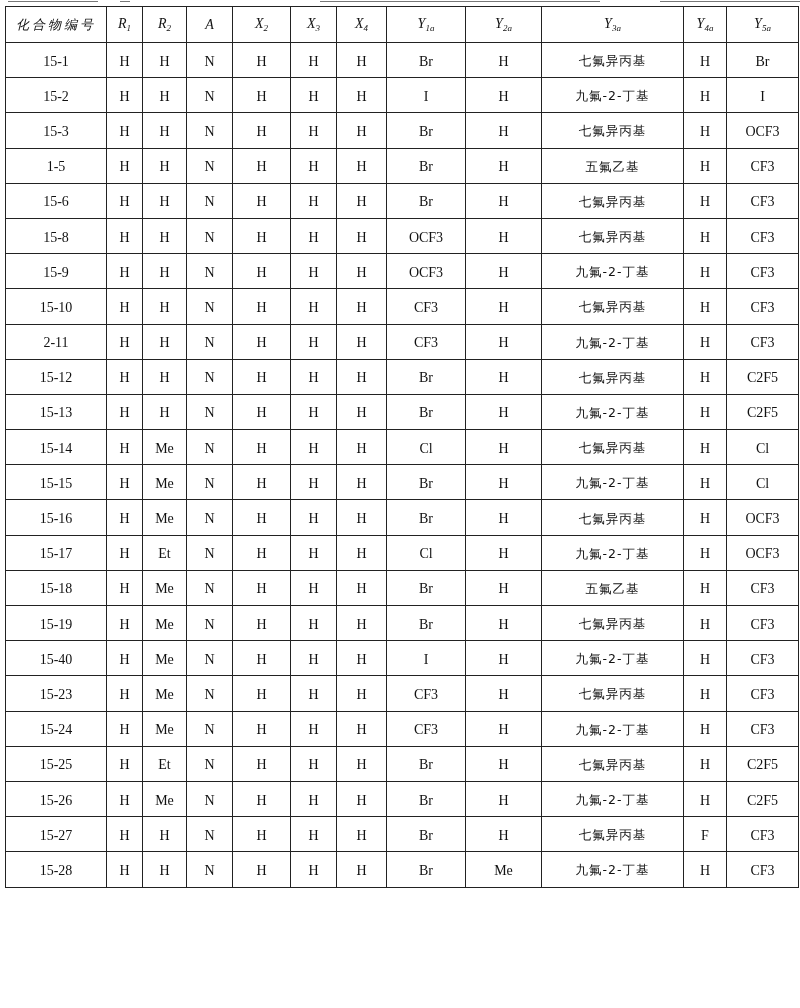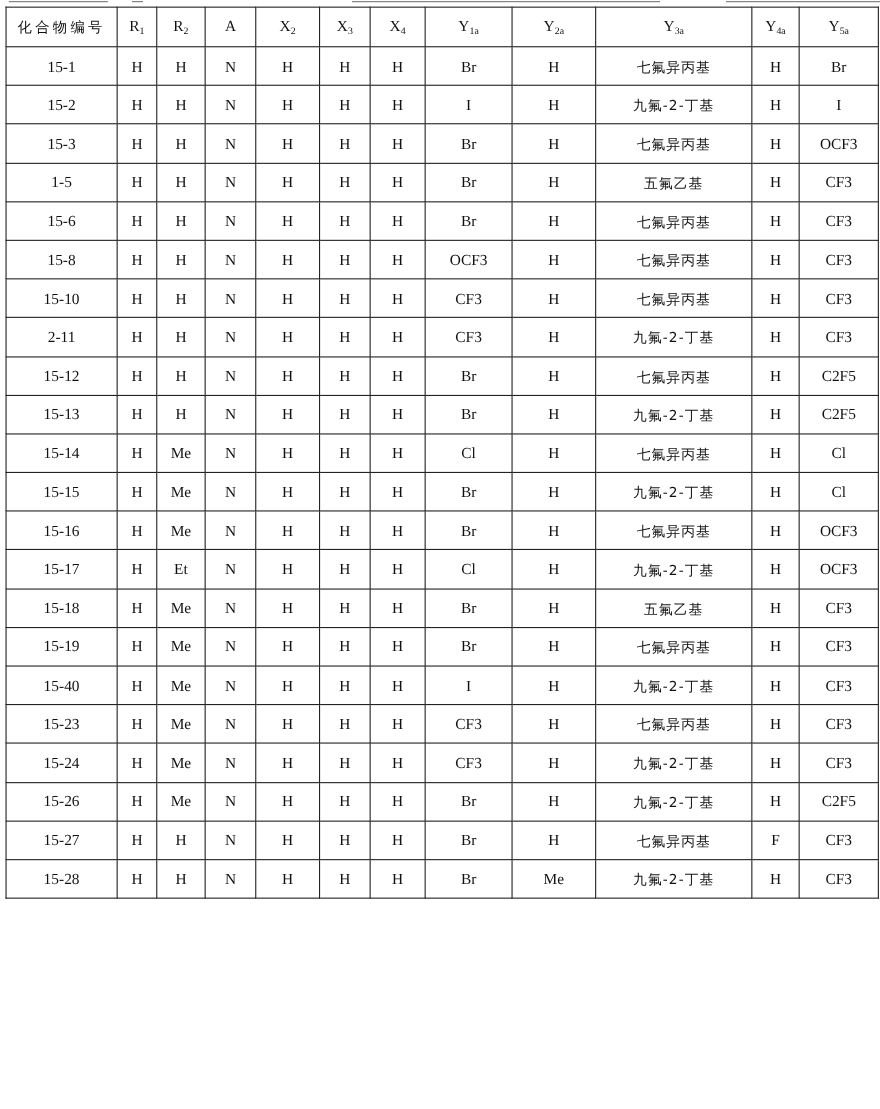--- a/index.html
+++ b/index.html
@@ -1,21 +1,21 @@
 <!DOCTYPE html>
 <html><head>
   <meta charset="utf-8">
   <style>
     html, body { margin: 0; padding: 0; background: #ffffff; }
     body { width: 800px; height: 1008px; overflow: hidden; position: relative; font-family: "Liberation Serif", "DejaVu Serif", serif; color: #111; }
     .topline { position: absolute; left: 0; top: 0; width: 800px; height: 6px; }
     .topline .frag { position: absolute; top: 1px; height: 1px; background: #777; }
     table { position: absolute; left: 5px; top: 6px; border-collapse: collapse; table-layout: fixed; width: 793px; }
     th, td { border: 1px solid #222; text-align: center; vertical-align: middle; padding: 0; font-size: 14px; font-weight: normal; white-space: nowrap; overflow: hidden; }
-    th { height: 35px; font-size: 14px; }
+    th { height: 35px; font-size: 14px; font-style: italic; }
     td { height: 31.2px; padding-top: 3px; }
     th sub { font-size: 9px; vertical-align: -3px; }
     .cn { font-family: "DejaVu Sans", sans-serif; font-size: 12.5px; letter-spacing: 1px; }
     th.cn { font-size: 13px; letter-spacing: 3px; }
   </style>
 </head>
 <body>
 
 <div class="topline">
   <span class="frag" style="left:8px;width:90px;"></span>
@@ -134,20 +134,34 @@
         <td>H</td>
         <td>H</td>
         <td>H</td>
         <td>OCF3</td>
         <td>H</td>
         <td class="cn">七氟异丙基</td>
         <td>H</td>
         <td>CF3</td>
       </tr>
       <tr>
+        <td>15-9</td>
+        <td>H</td>
+        <td>H</td>
+        <td>N</td>
+        <td>H</td>
+        <td>H</td>
+        <td>H</td>
+        <td>OCF3</td>
+        <td>H</td>
+        <td class="cn">九氟-2-丁基</td>
+        <td>H</td>
+        <td>CF3</td>
+      </tr>
+      <tr>
         <td>15-10</td>
         <td>H</td>
         <td>H</td>
         <td>N</td>
         <td>H</td>
         <td>H</td>
         <td>H</td>
         <td>CF3</td>
         <td>H</td>
         <td class="cn">七氟异丙基</td>
@@ -314,20 +328,34 @@
         <td>Me</td>
         <td>N</td>
         <td>H</td>
         <td>H</td>
         <td>H</td>
         <td>CF3</td>
         <td>H</td>
         <td class="cn">九氟-2-丁基</td>
         <td>H</td>
         <td>CF3</td>
+      </tr>
+      <tr>
+        <td>15-25</td>
+        <td>H</td>
+        <td>Et</td>
+        <td>N</td>
+        <td>H</td>
+        <td>H</td>
+        <td>H</td>
+        <td>Br</td>
+        <td>H</td>
+        <td class="cn">七氟异丙基</td>
+        <td>H</td>
+        <td>C2F5</td>
       </tr>
       <tr>
         <td>15-26</td>
         <td>H</td>
         <td>Me</td>
         <td>N</td>
         <td>H</td>
         <td>H</td>
         <td>H</td>
         <td>Br</td>

